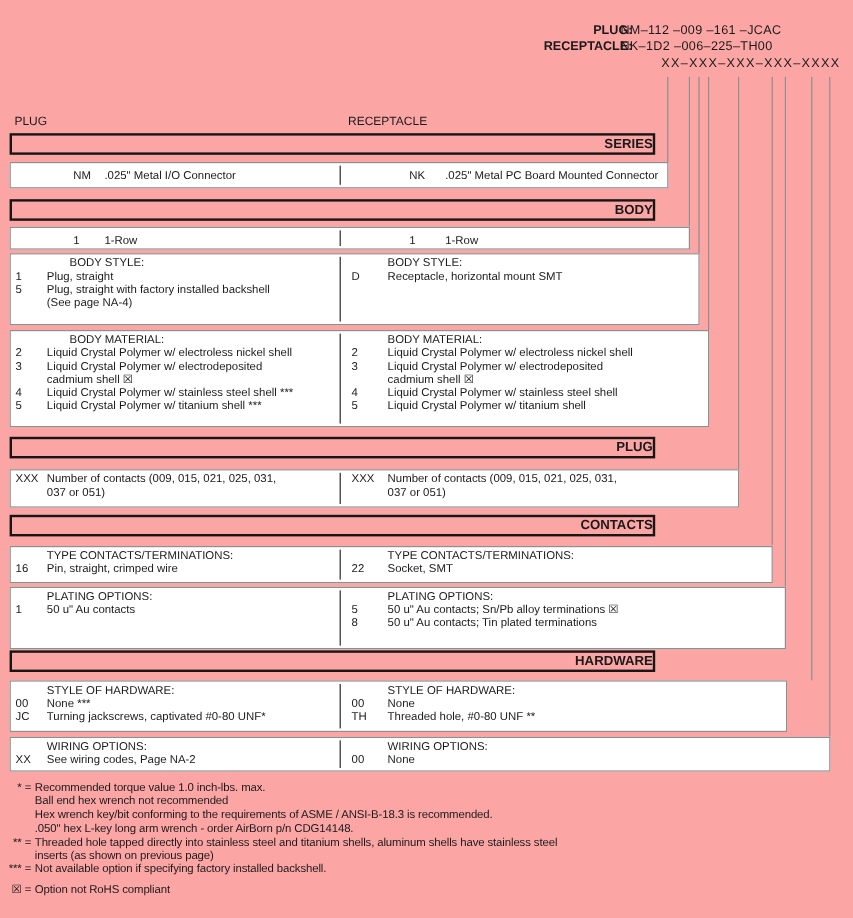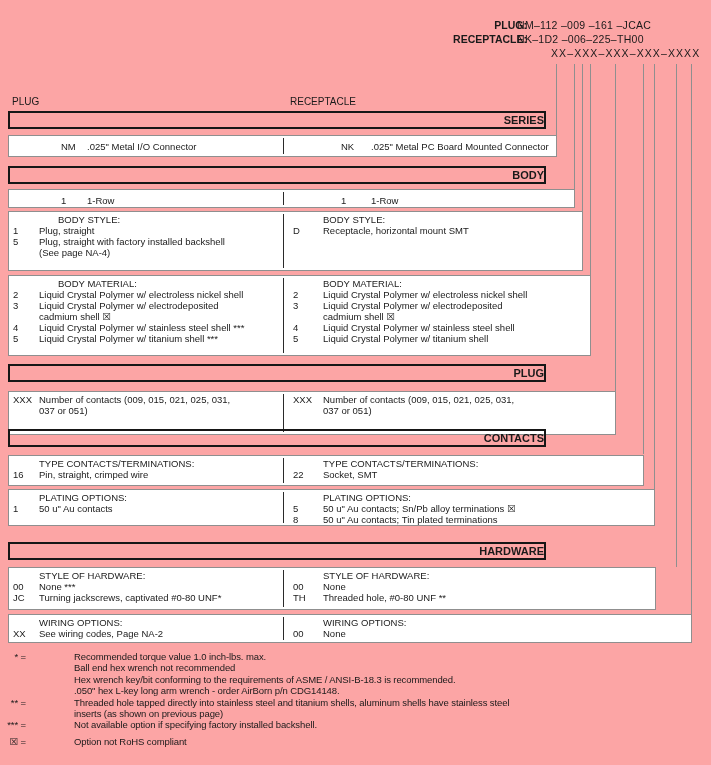--- a/index.html
+++ b/index.html
@@ -21,21 +21,21 @@
   .colR .code{flex:0 0 30px;}
   .txt{flex:1;}
   .heading{padding-left:26px;}
   .heading.deep{padding-left:45px;}
   .colR .heading{padding-left:30px;}
   .pad .col{top:5px;padding-left:48px;}
   .leader{position:absolute;width:1px;background:#8f8f8f;}
   .fns{position:absolute;left:3px;top:651px;width:702px;font-size:9.5px;letter-spacing:-.1px;}
   .fn{display:flex;line-height:11.4px;}
   .fn-m{flex:0 0 23px;text-align:right;margin-right:3px;white-space:pre;}
-  .fn-t{flex:1;margin-left:45px;}
+  .fn-t{flex:1;}
   .fn.gap{margin-top:5px;}
 </style>
 </head>
 <body>
 
 <div class="page">
 
   <div class="pn-label" style="top:19px">PLUG:</div>
   <div class="pn-value" style="top:19px">NM–112 –009 –161 –JCAC</div>
   <div class="pn-label" style="top:33px">RECEPTACLE:</div>
@@ -159,21 +159,21 @@
         <span class="txt">Liquid Crystal Polymer w/ stainless steel shell</span>
       </div>
       <div class="row">
         <span class="code">5</span>
         <span class="txt">Liquid Crystal Polymer w/ titanium shell</span>
       </div>
     </div>
   </div>
 
   <div class="hdrbox" style="top:364px">PLUG</div>
-  <div class="block" style="top:391px;height:44px;width:608px">
+  <div class="block" style="top:391px;height:32px;width:608px">
     <div class="divider"></div>
     <div class="col colL">
       <div class="row">
         <span class="code">XXX</span>
         <span class="txt">Number of contacts (009, 015, 021, 025, 031,</span>
       </div>
       <div class="row">
         <span class="code"></span>
         <span class="txt">037 or 051)</span>
       </div>
@@ -202,21 +202,21 @@
     </div>
     <div class="col colR">
       <div class="row heading">TYPE CONTACTS/TERMINATIONS:</div>
       <div class="row">
         <span class="code">22</span>
         <span class="txt">Socket, SMT</span>
       </div>
     </div>
   </div>
 
-  <div class="block" style="top:489px;height:37px;width:647px">
+  <div class="block" style="top:489px;height:52px;width:647px">
     <div class="divider"></div>
     <div class="col colL">
       <div class="row heading">PLATING OPTIONS:</div>
       <div class="row">
         <span class="code">1</span>
         <span class="txt">50 u" Au contacts</span>
       </div>
     </div>
     <div class="col colR">
       <div class="row heading">PLATING OPTIONS:</div>

